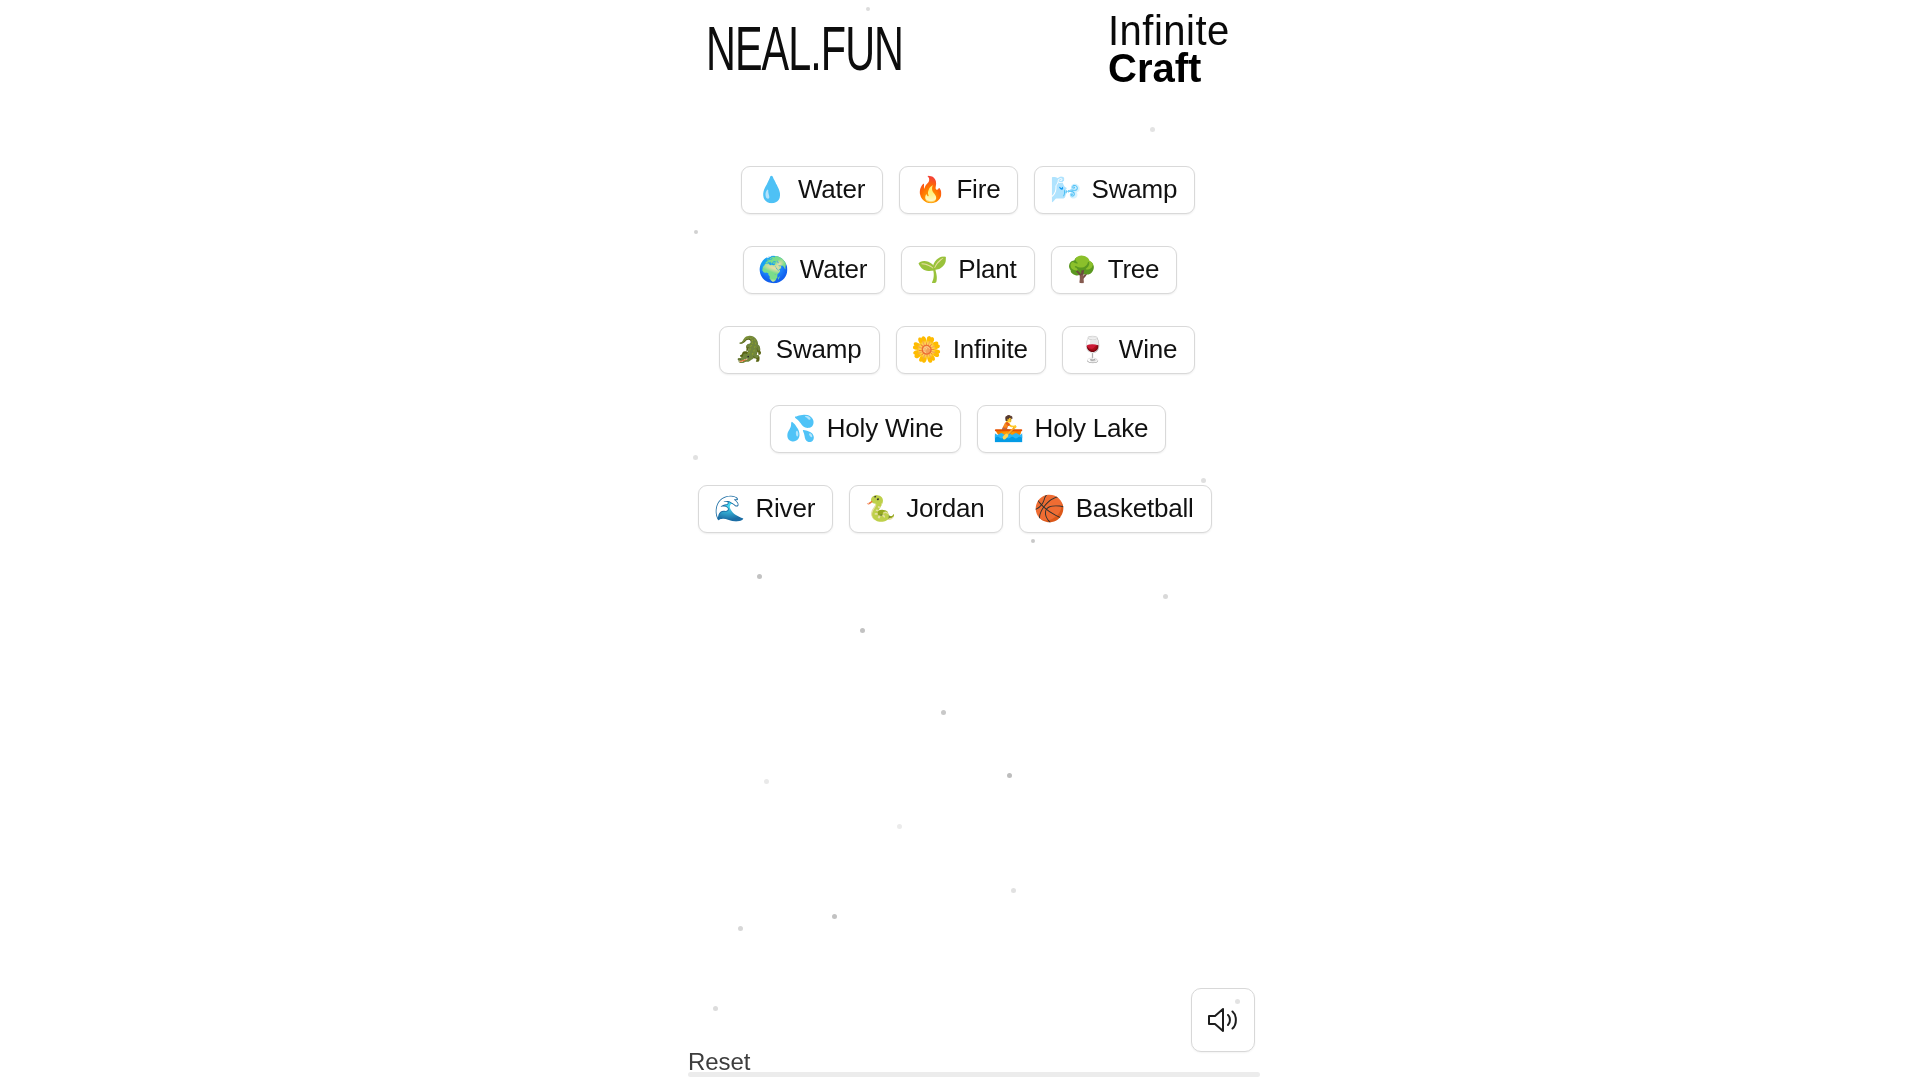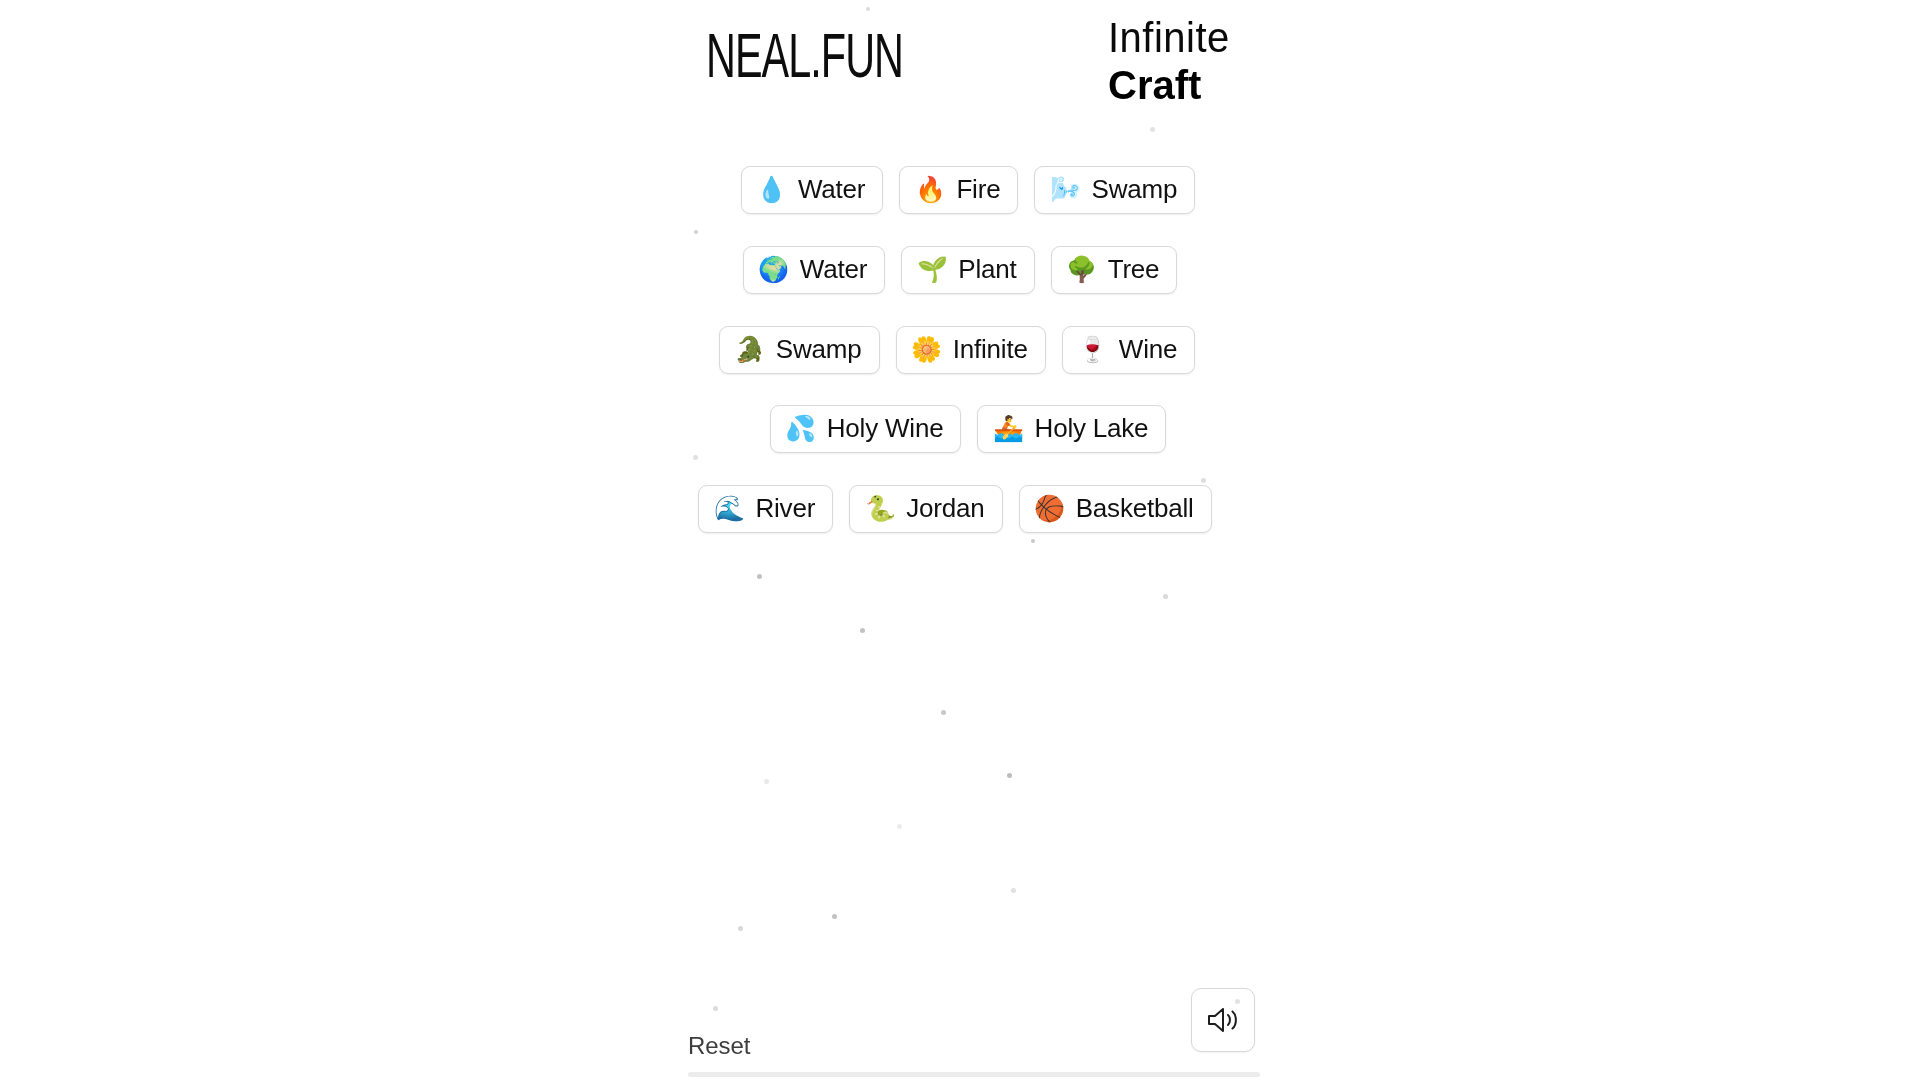--- a/index.html
+++ b/index.html
@@ -15,21 +15,21 @@
   #app {
     position: relative;
     width: 1920px;
     height: 1080px;
     background: #ffffff;
   }
 
   
   .header {
     position: absolute;
-    top: 12px;
+    top: 5px;
     left: 0;
     width: 1720px;
     height: 110px;
     pointer-events: none;
   }
 
   .neal-logo {
     position: absolute;
     left: 706px;
     top: 8px;
@@ -65,21 +65,21 @@
     display: block;
   }
   .craft-logo .line-craft {
     font-family: "Liberation Sans", sans-serif;
     font-size: 40px;
     font-weight: 700;
     letter-spacing: 0px;
     color: #000000;
     line-height: 1.05;
     display: block;
-    margin-top: 10px;
+    margin-top: 0;
   }
 
   
   .board {
     position: absolute;
     left: 0;
     top: 0;
     width: 1920px;
     height: 1080px;
   }
@@ -144,21 +144,21 @@
   .bottom-bar {
     position: absolute;
     left: 688px;
     top: 1020px;
     width: 572px;
     height: 46px;
   }
   .reset-btn {
     position: absolute;
     left: 0;
-    top: 12px;
+    top: 28px;
     font-family: "Liberation Sans", sans-serif;
     font-size: 24px;
     color: #3d3d3d;
     cursor: pointer;
     letter-spacing: -0.1px;
   }
   .sound-btn {
     position: absolute;
     right: 5px;
     top: -32px;

